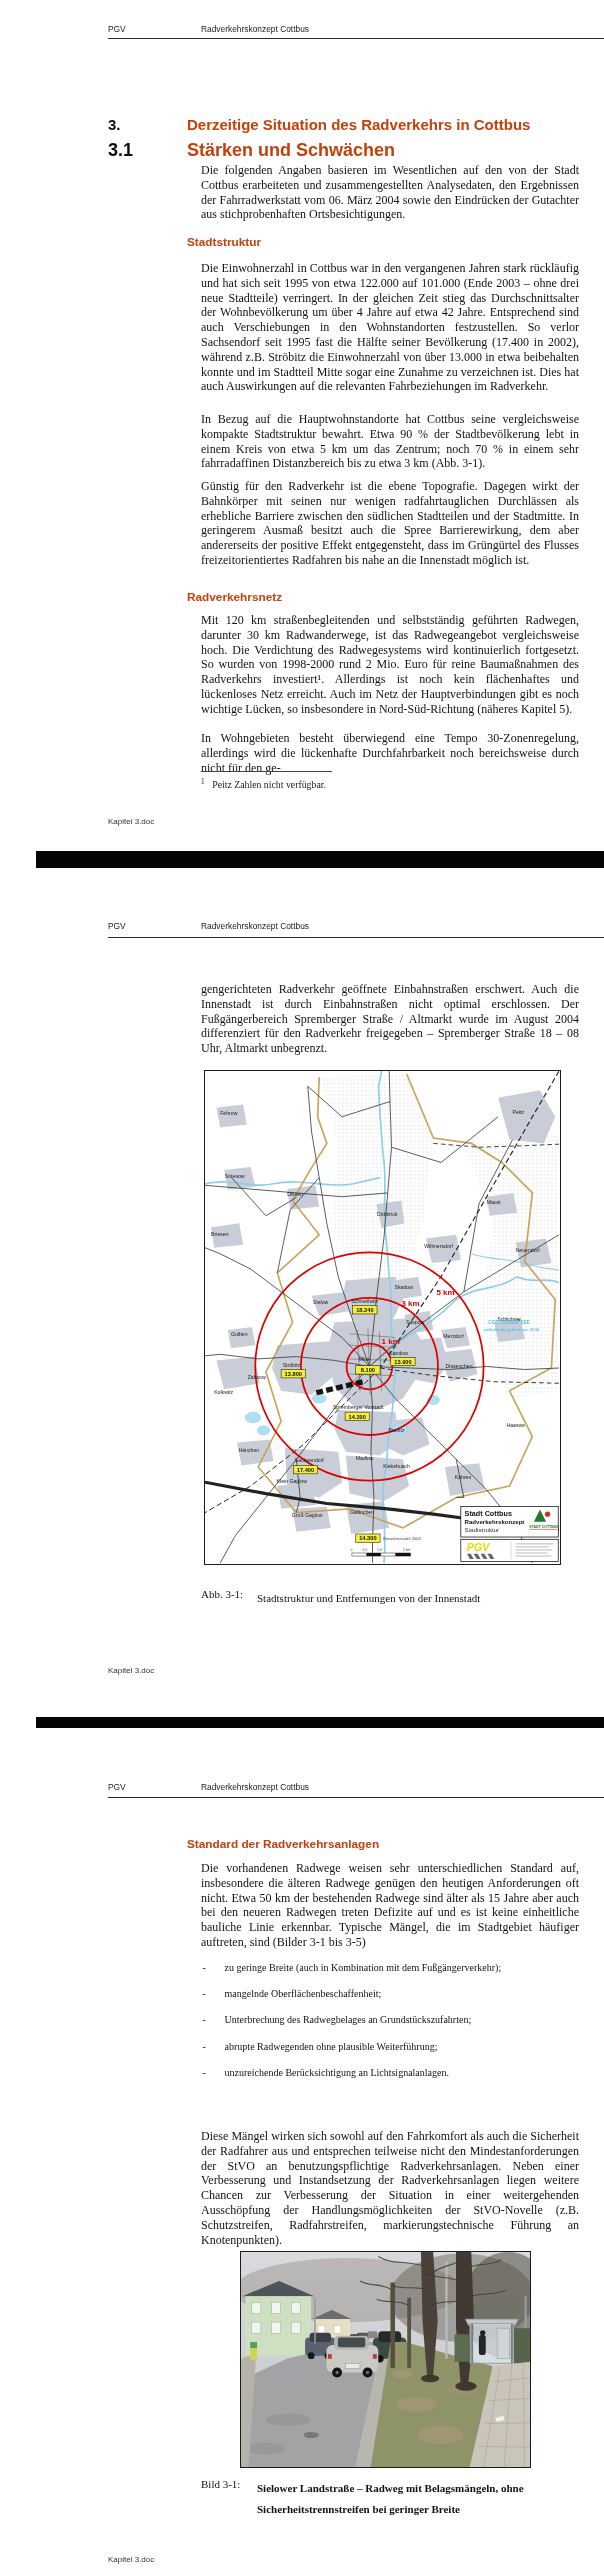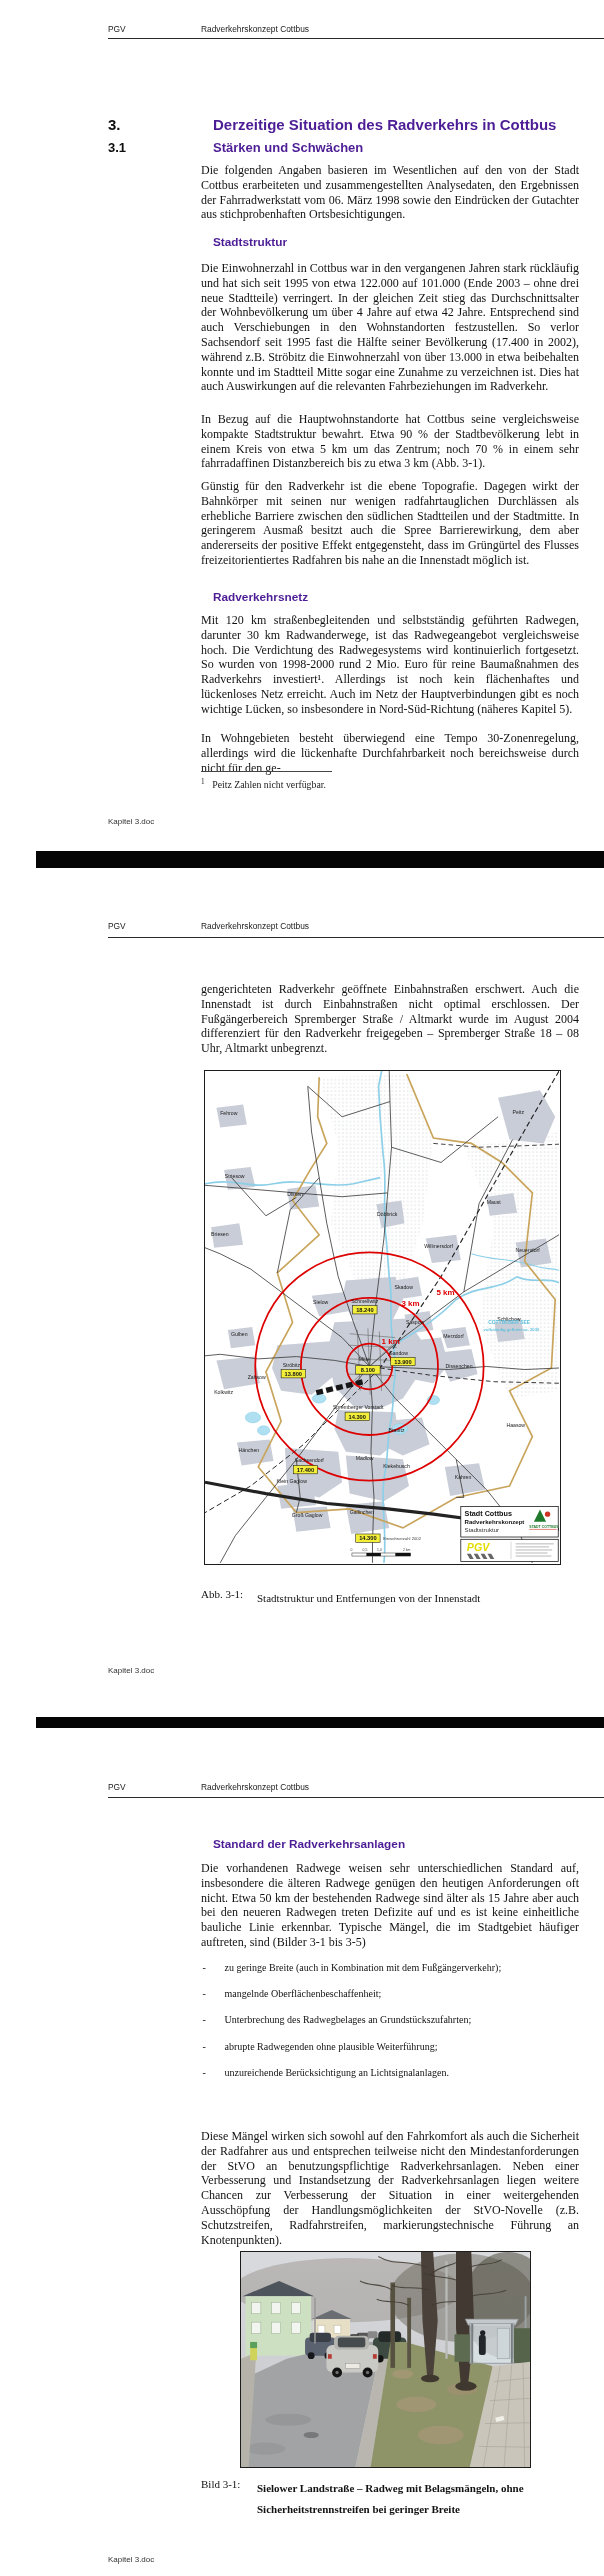--- a/index.html
+++ b/index.html
@@ -3,23 +3,23 @@
 <meta charset="utf-8">
 <style>
   html,body{margin:0;padding:0;background:#ffffff;}
   #canvas{position:relative;width:605px;height:2576px;background:#ffffff;overflow:hidden;
           font-family:"Liberation Serif", serif;color:#121212;margin-left:36px;}
   .abs{position:absolute;}
   .pageheader{font-family:"Liberation Sans", sans-serif;font-size:8.4px;color:#222;}
   .hrule{position:absolute;left:72px;width:508px;height:0;border-top:1.1px solid #2a2a2a;}
   .blackbar{position:absolute;left:0;width:605px;background:#050505;}
   .h-num{position:absolute;left:72px;font-family:"Liberation Sans", sans-serif;font-weight:bold;color:#0d0d0d;}
-  .h-txt{position:absolute;left:177px;font-family:"Liberation Sans", sans-serif;font-weight:bold;color:#4c1d95;}
+  .h-txt{position:absolute;left:151px;font-family:"Liberation Sans", sans-serif;font-weight:bold;color:#c2410c;}
   .h1size{font-size:15px;}
-  .h2size{font-size:13px;text-align:right;}
+  .h2size{font-size:18px;text-align:right;}
   .h3size{font-size:11.8px;}
   .para{position:absolute;left:165px;width:378px;font-size:12px;line-height:14.8px;
         text-align:justify;color:#121212;}
   .bullets{position:absolute;left:165px;width:378px;font-size:10px;line-height:14.8px;}
   .bullet-item{position:relative;padding-left:23.6px;margin-bottom:11.4px;text-align:justify;}
   .bullet-item::before{content:"-";position:absolute;left:1.5px;top:0;}
   .fnrule{position:absolute;left:165px;width:131px;border-top:0.9px solid #444;}
   .footnote{position:absolute;left:165px;width:378px;font-size:9.8px;color:#1a1a1a;}
   .footnote sup{font-size:7.2px;margin-right:7.6px;}
   .pagefooter{position:absolute;left:72px;font-family:"Liberation Sans", sans-serif;font-size:8px;color:#333;}
@@ -47,21 +47,21 @@
     <span class="abs pageheader" style="left:165px;top:23.6px;">Radverkehrskonzept Cottbus</span>
     <span class="abs pageheader" style="left:549px;top:23.6px;width:32px;text-align:right;">1</span>
     <div class="hrule" style="top:38px;"></div>
 
     <span class="h-num h1size" style="top:116px;">3.</span>
     <span class="h-txt h1size" style="top:116px;">Derzeitige Situation des Radverkehrs in Cottbus</span>
 
     <span class="h-num h2size" style="top:140px;">3.1</span>
     <span class="h-txt h2size" style="top:140px;">Stärken und Schwächen</span>
 
-    <div class="para" style="top:163px;">Die folgenden Angaben basieren im Wesentlichen auf den von der Stadt Cottbus erarbeiteten und zusammengestellten Analysedaten, den Ergebnissen der Fahrradwerkstatt vom 06. März 1998 sowie den Eindrücken der Gutachter aus stichprobenhaften Ortsbesichtigungen.</div>
+    <div class="para" style="top:163px;">Die folgenden Angaben basieren im Wesentlichen auf den von der Stadt Cottbus erarbeiteten und zusammengestellten Analysedaten, den Ergebnissen der Fahrradwerkstatt vom 06. März 2004 sowie den Eindrücken der Gutachter aus stichprobenhaften Ortsbesichtigungen.</div>
 
     <span class="h-txt h3size" style="top:235px;">Stadtstruktur</span>
 
     <div class="para" style="top:261px;">Die Einwohnerzahl in Cottbus war in den vergangenen Jahren stark rückläufig und hat sich seit 1995 von etwa 122.000 auf 101.000 (Ende 2003 – ohne drei neue Stadtteile) verringert. In der gleichen Zeit stieg das Durchschnittsalter der Wohnbevölkerung um über 4 Jahre auf etwa 42 Jahre. Entsprechend sind auch Verschiebungen in den Wohnstandorten festzustellen. So verlor Sachsendorf seit 1995 fast die Hälfte seiner Bevölkerung (17.400 in 2002), während z.B. Ströbitz die Einwohnerzahl von über 13.000 in etwa beibehalten konnte und im Stadtteil Mitte sogar eine Zunahme zu verzeichnen ist. Dies hat auch Auswirkungen auf die relevanten Fahrbeziehungen im Radverkehr.</div>
     <div class="para" style="top:412px;">In Bezug auf die Hauptwohnstandorte hat Cottbus seine vergleichsweise kompakte Stadtstruktur bewahrt. Etwa 90 % der Stadtbevölkerung lebt in einem Kreis von etwa 5 km um das Zentrum; noch 70 % in einem sehr fahrradaffinen Distanzbereich bis zu etwa 3 km (Abb. 3-1).</div>
     <div class="para" style="top:479px;">Günstig für den Radverkehr ist die ebene Topografie. Dagegen wirkt der Bahnkörper mit seinen nur wenigen radfahrtauglichen Durchlässen als erhebliche Barriere zwischen den südlichen Stadtteilen und der Stadtmitte. In geringerem Ausmaß besitzt auch die Spree Barrierewirkung, dem aber andererseits der positive Effekt entgegensteht, dass im Grüngürtel des Flusses freizeitorientiertes Radfahren bis nahe an die Innenstadt möglich ist.</div>
 
     <span class="h-txt h3size" style="top:590px;">Radverkehrsnetz</span>
 
     <div class="para" style="top:613px;">Mit 120 km straßenbegleitenden und selbstständig geführten Radwegen, darunter 30 km Radwanderwege, ist das Radwegeangebot vergleichsweise hoch. Die Verdichtung des Radwegesystems wird kontinuierlich fortgesetzt. So wurden von 1998-2000 rund 2 Mio. Euro für reine Baumaßnahmen des Radverkehrs investiert¹. Allerdings ist noch kein flächenhaftes und lückenloses Netz erreicht. Auch im Netz der Hauptverbindungen gibt es noch wichtige Lücken, so insbesondere in Nord-Süd-Richtung (näheres Kapitel 5).</div>

